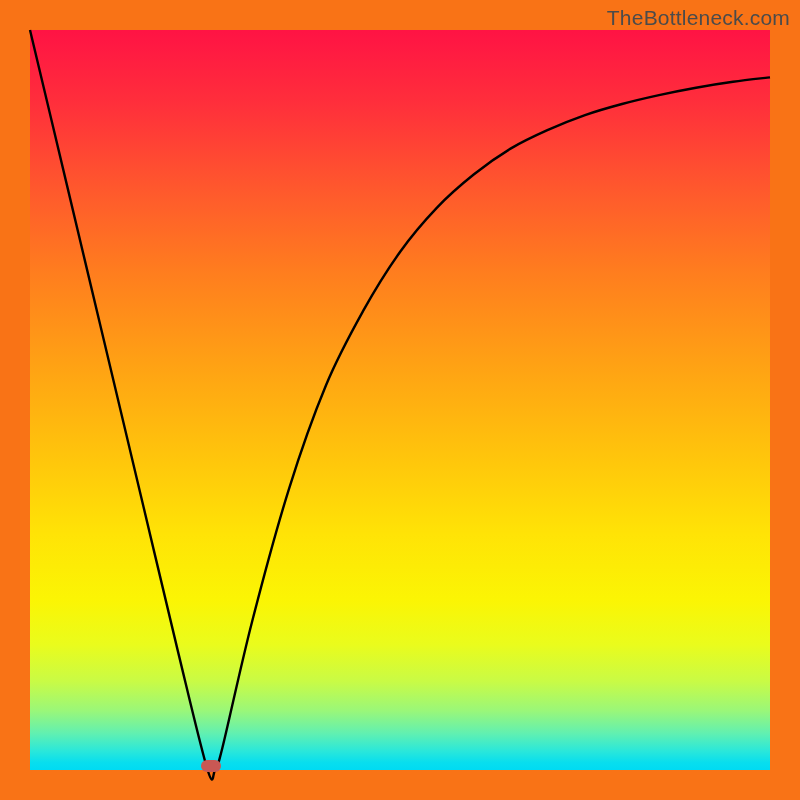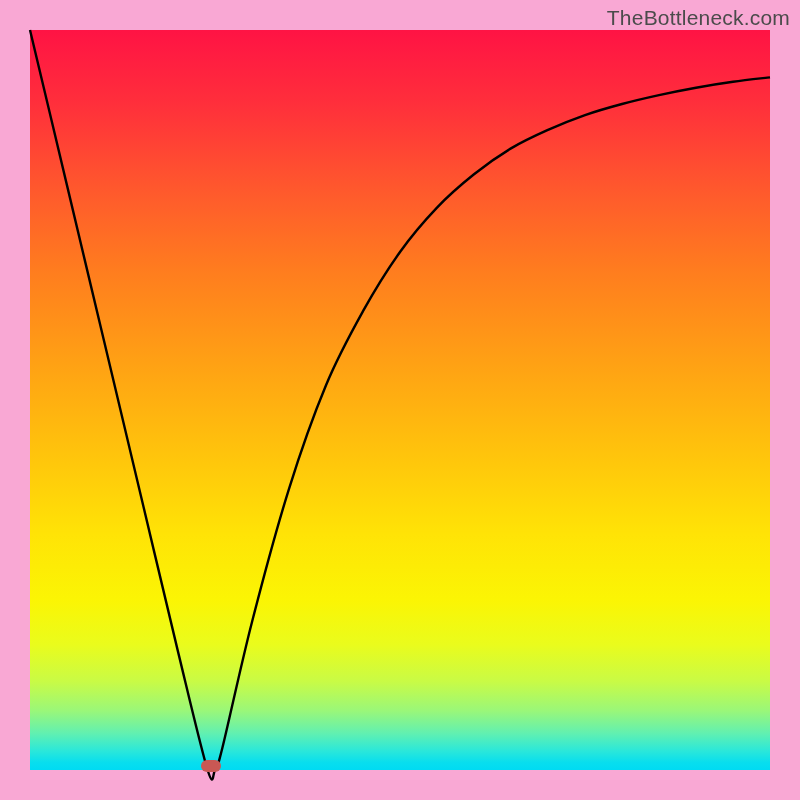--- a/index.html
+++ b/index.html
@@ -8,21 +8,21 @@
     width: 800px;
     height: 800px;
     overflow: hidden;
     background: #000;
     font-family: Arial, Helvetica, sans-serif;
   }
   .frame {
     position: relative;
     width: 800px;
     height: 800px;
-    background: #f9a8d4;
+    background: #f97316;
   }
   .plot {
     position: absolute;
     left: 30px;
     top: 30px;
     width: 740px;
     height: 740px;
   }
   .gradient {
     position: absolute;

